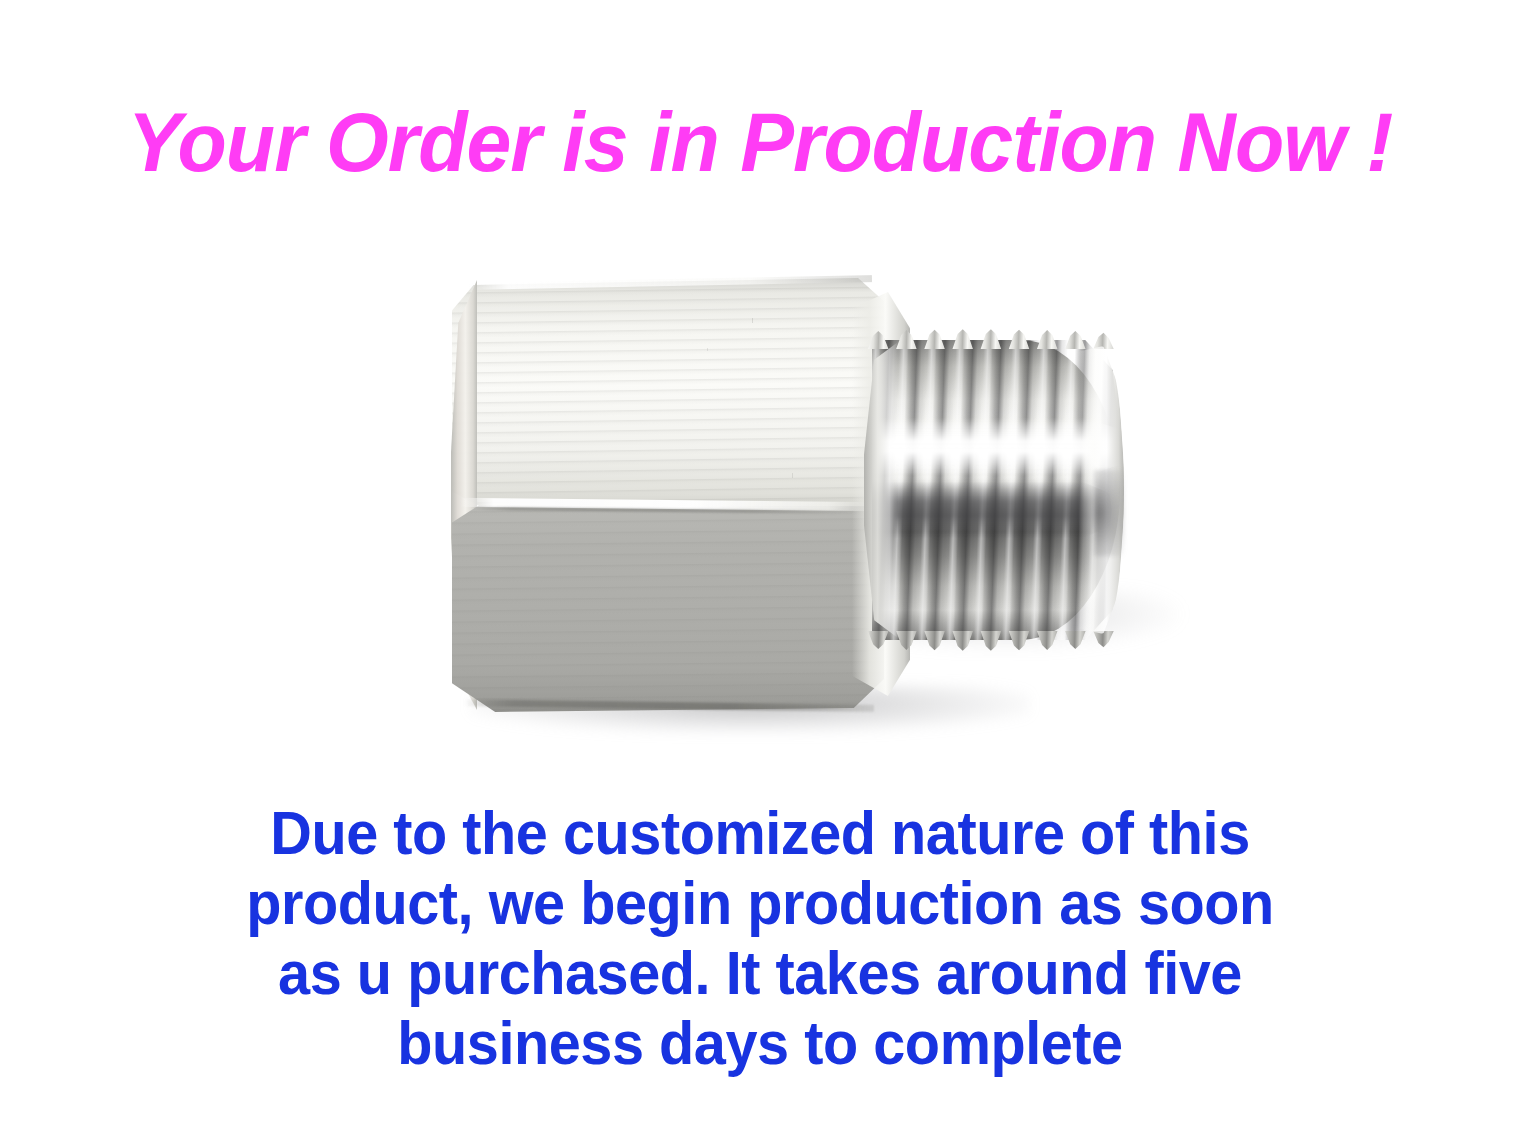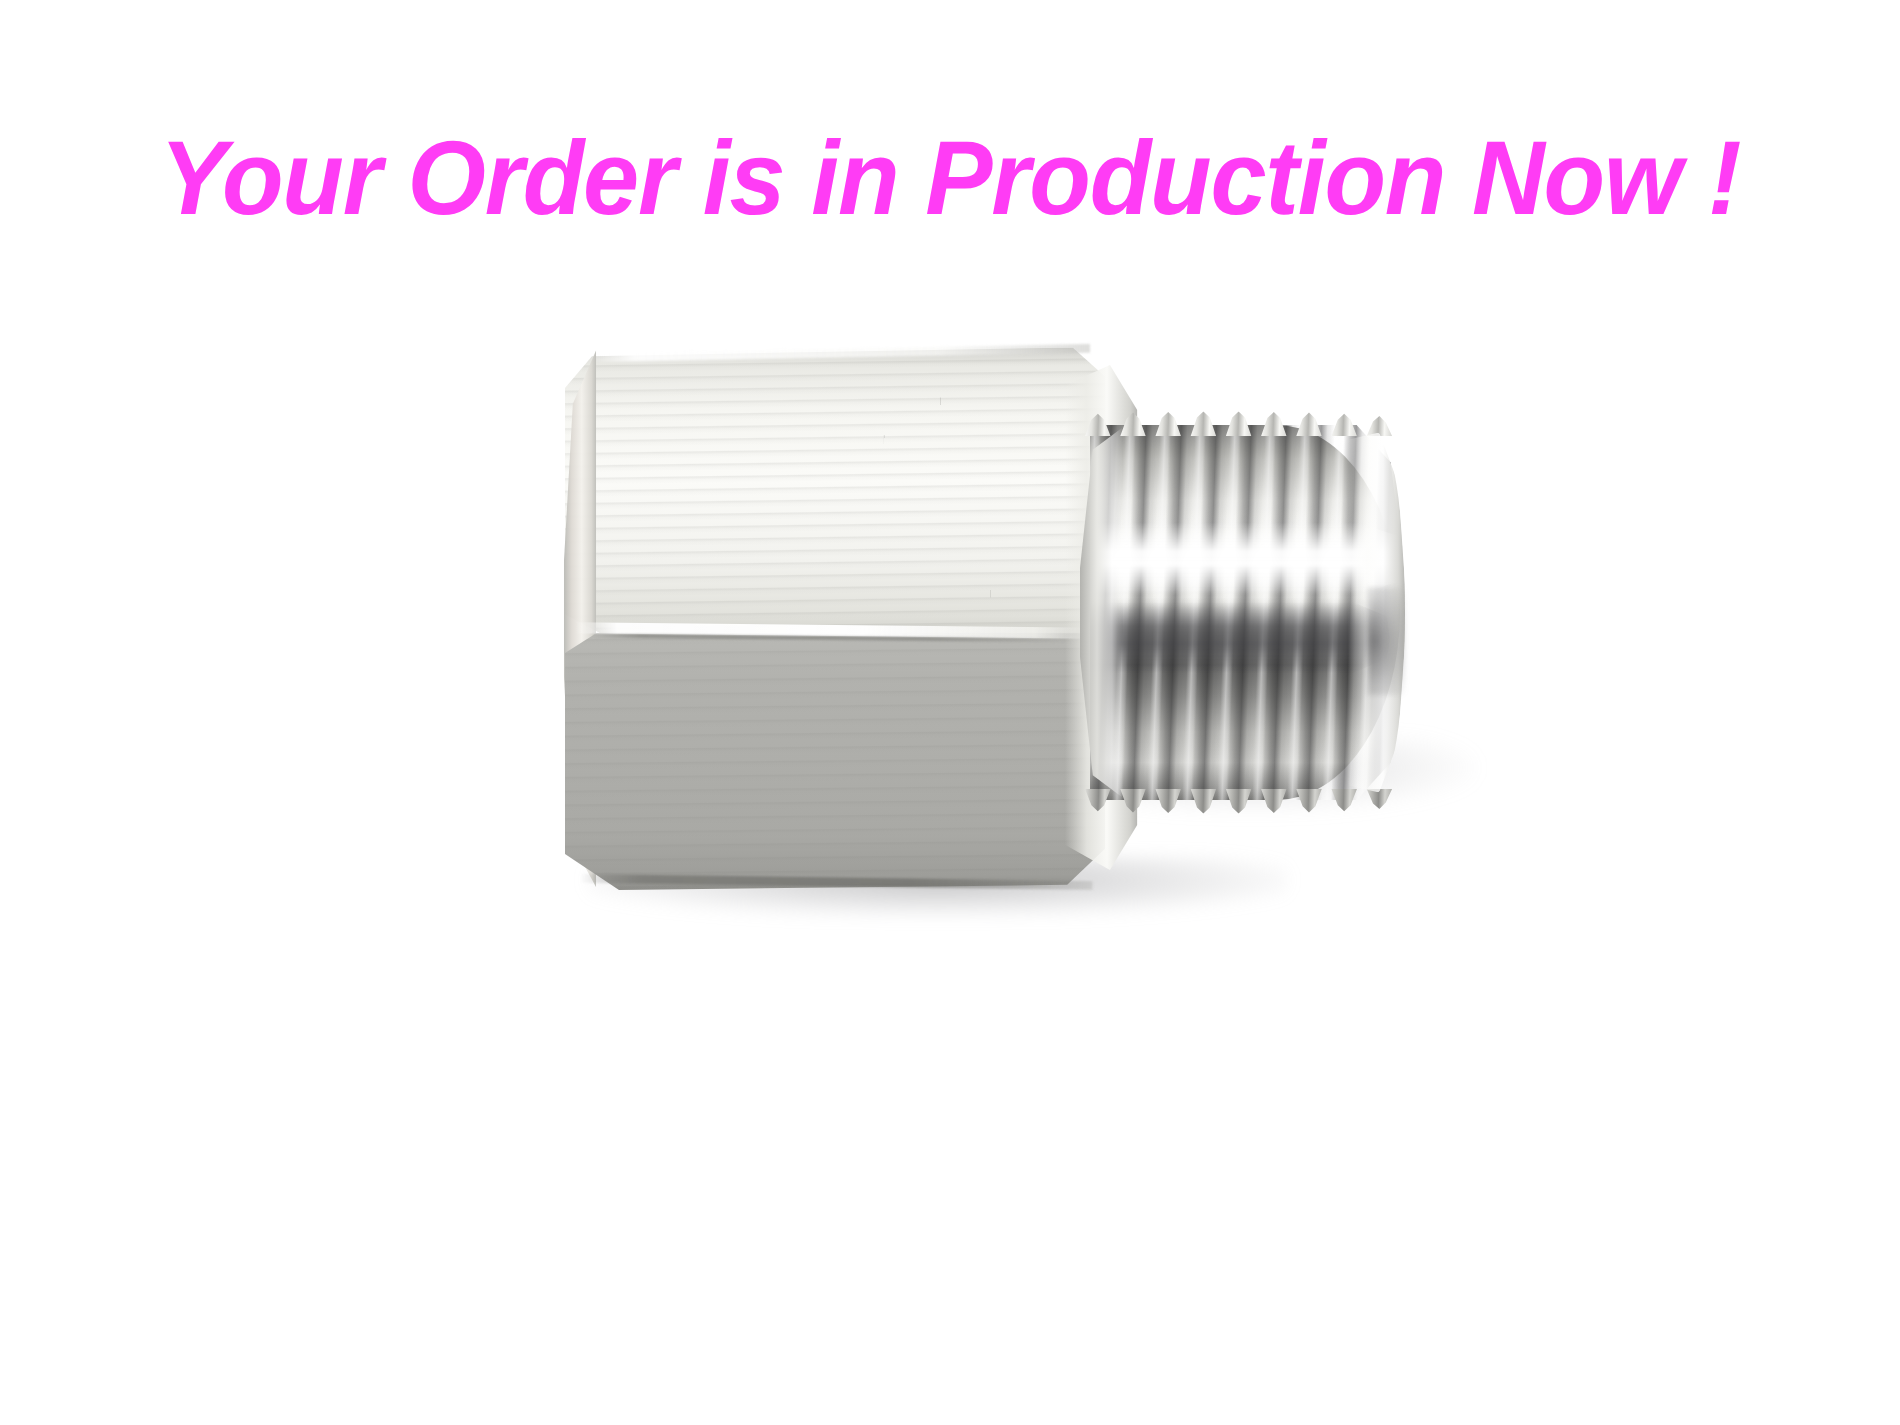--- a/index.html
+++ b/index.html
@@ -515,14 +515,20 @@
       <div class="thread-darkband"></div>
       <div class="thread-crests-top"></div>
       <div class="thread-crests-bottom"></div>
       <div class="thread-endcap"></div>
       <div class="thread-endcap-shade"></div>
       <div class="thread-shoulder"></div>
     </div>
 
   </div>
 
+  <div class="bodycopy">
+    <span class="line">Due to the customized nature of this</span>
+    <span class="line">product, we begin production as soon</span>
+    <span class="line">as u purchased. It takes around five</span>
+    <span class="line">business days to complete</span>
+  </div>
 
 </div>
 
 </body></html>

